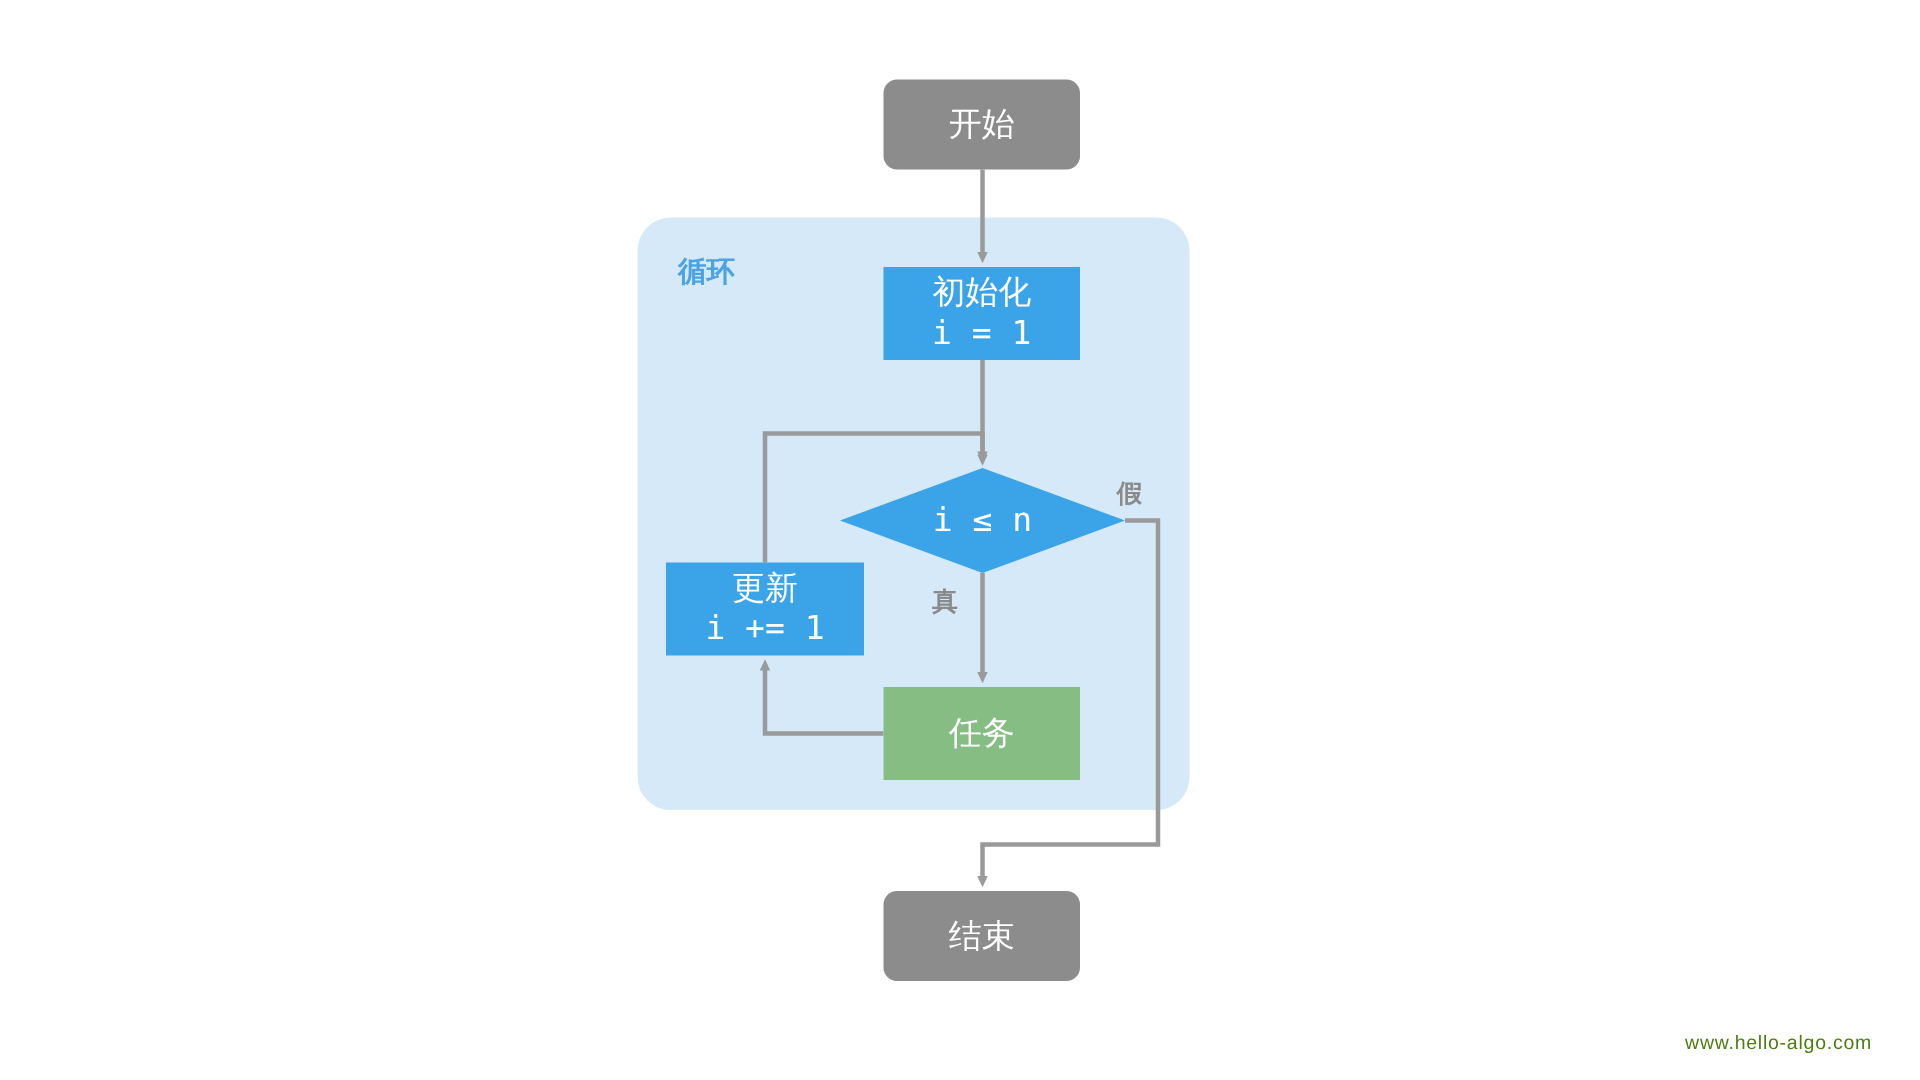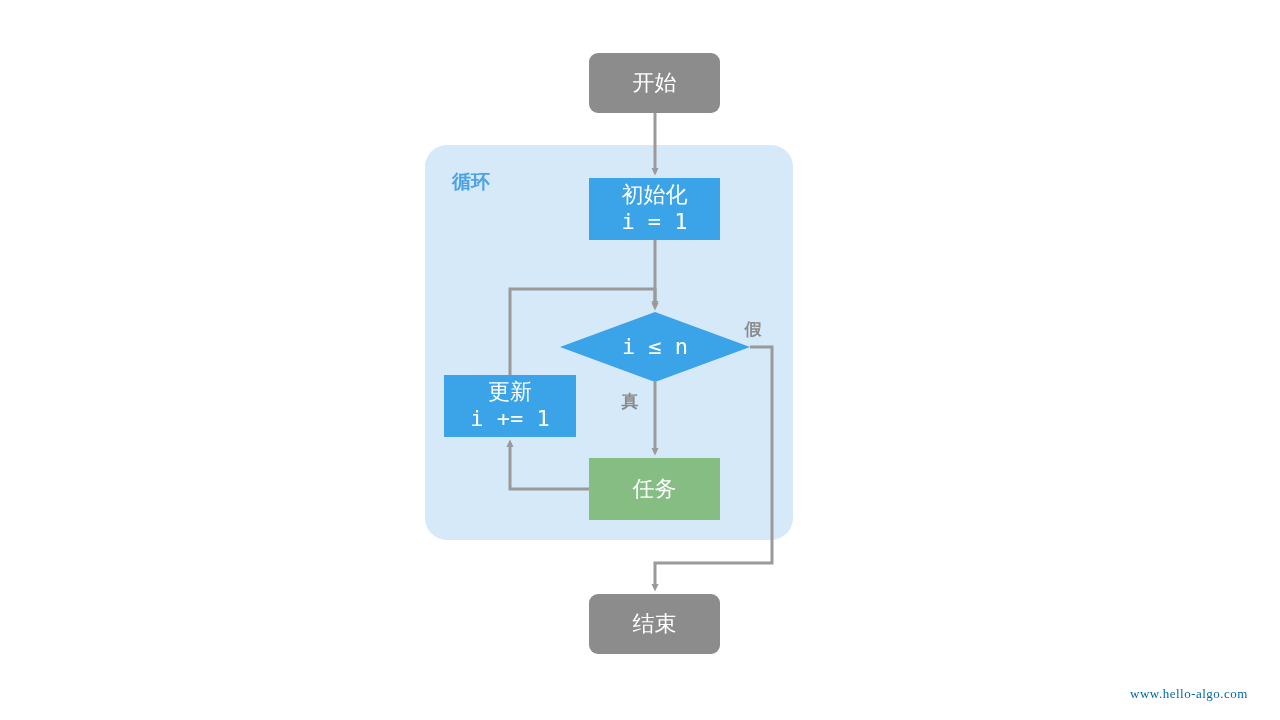--- a/index.html
+++ b/index.html
@@ -53,23 +53,23 @@
     fill: #4ba3e3;
     font-size: 19px;
     font-weight: bold;
     text-anchor: start;
     dominant-baseline: middle;
   }
   .watermark {
     position: absolute;
     right: 32px;
     bottom: 18px;
-    font-family: Liberation Serif, serif;
+    font-family: Liberation Sans, sans-serif;
     font-size: 13px;
-    color: #0369a1;
+    color: #4d7c0f;
     letter-spacing: 0.5px;
     white-space: nowrap;
   }
 </style>
 </head>
 <body>
 
 <div id="stage">
 
   <svg class="diagram" viewBox="0 0 1280 720" xmlns="http://www.w3.org/2000/svg">

